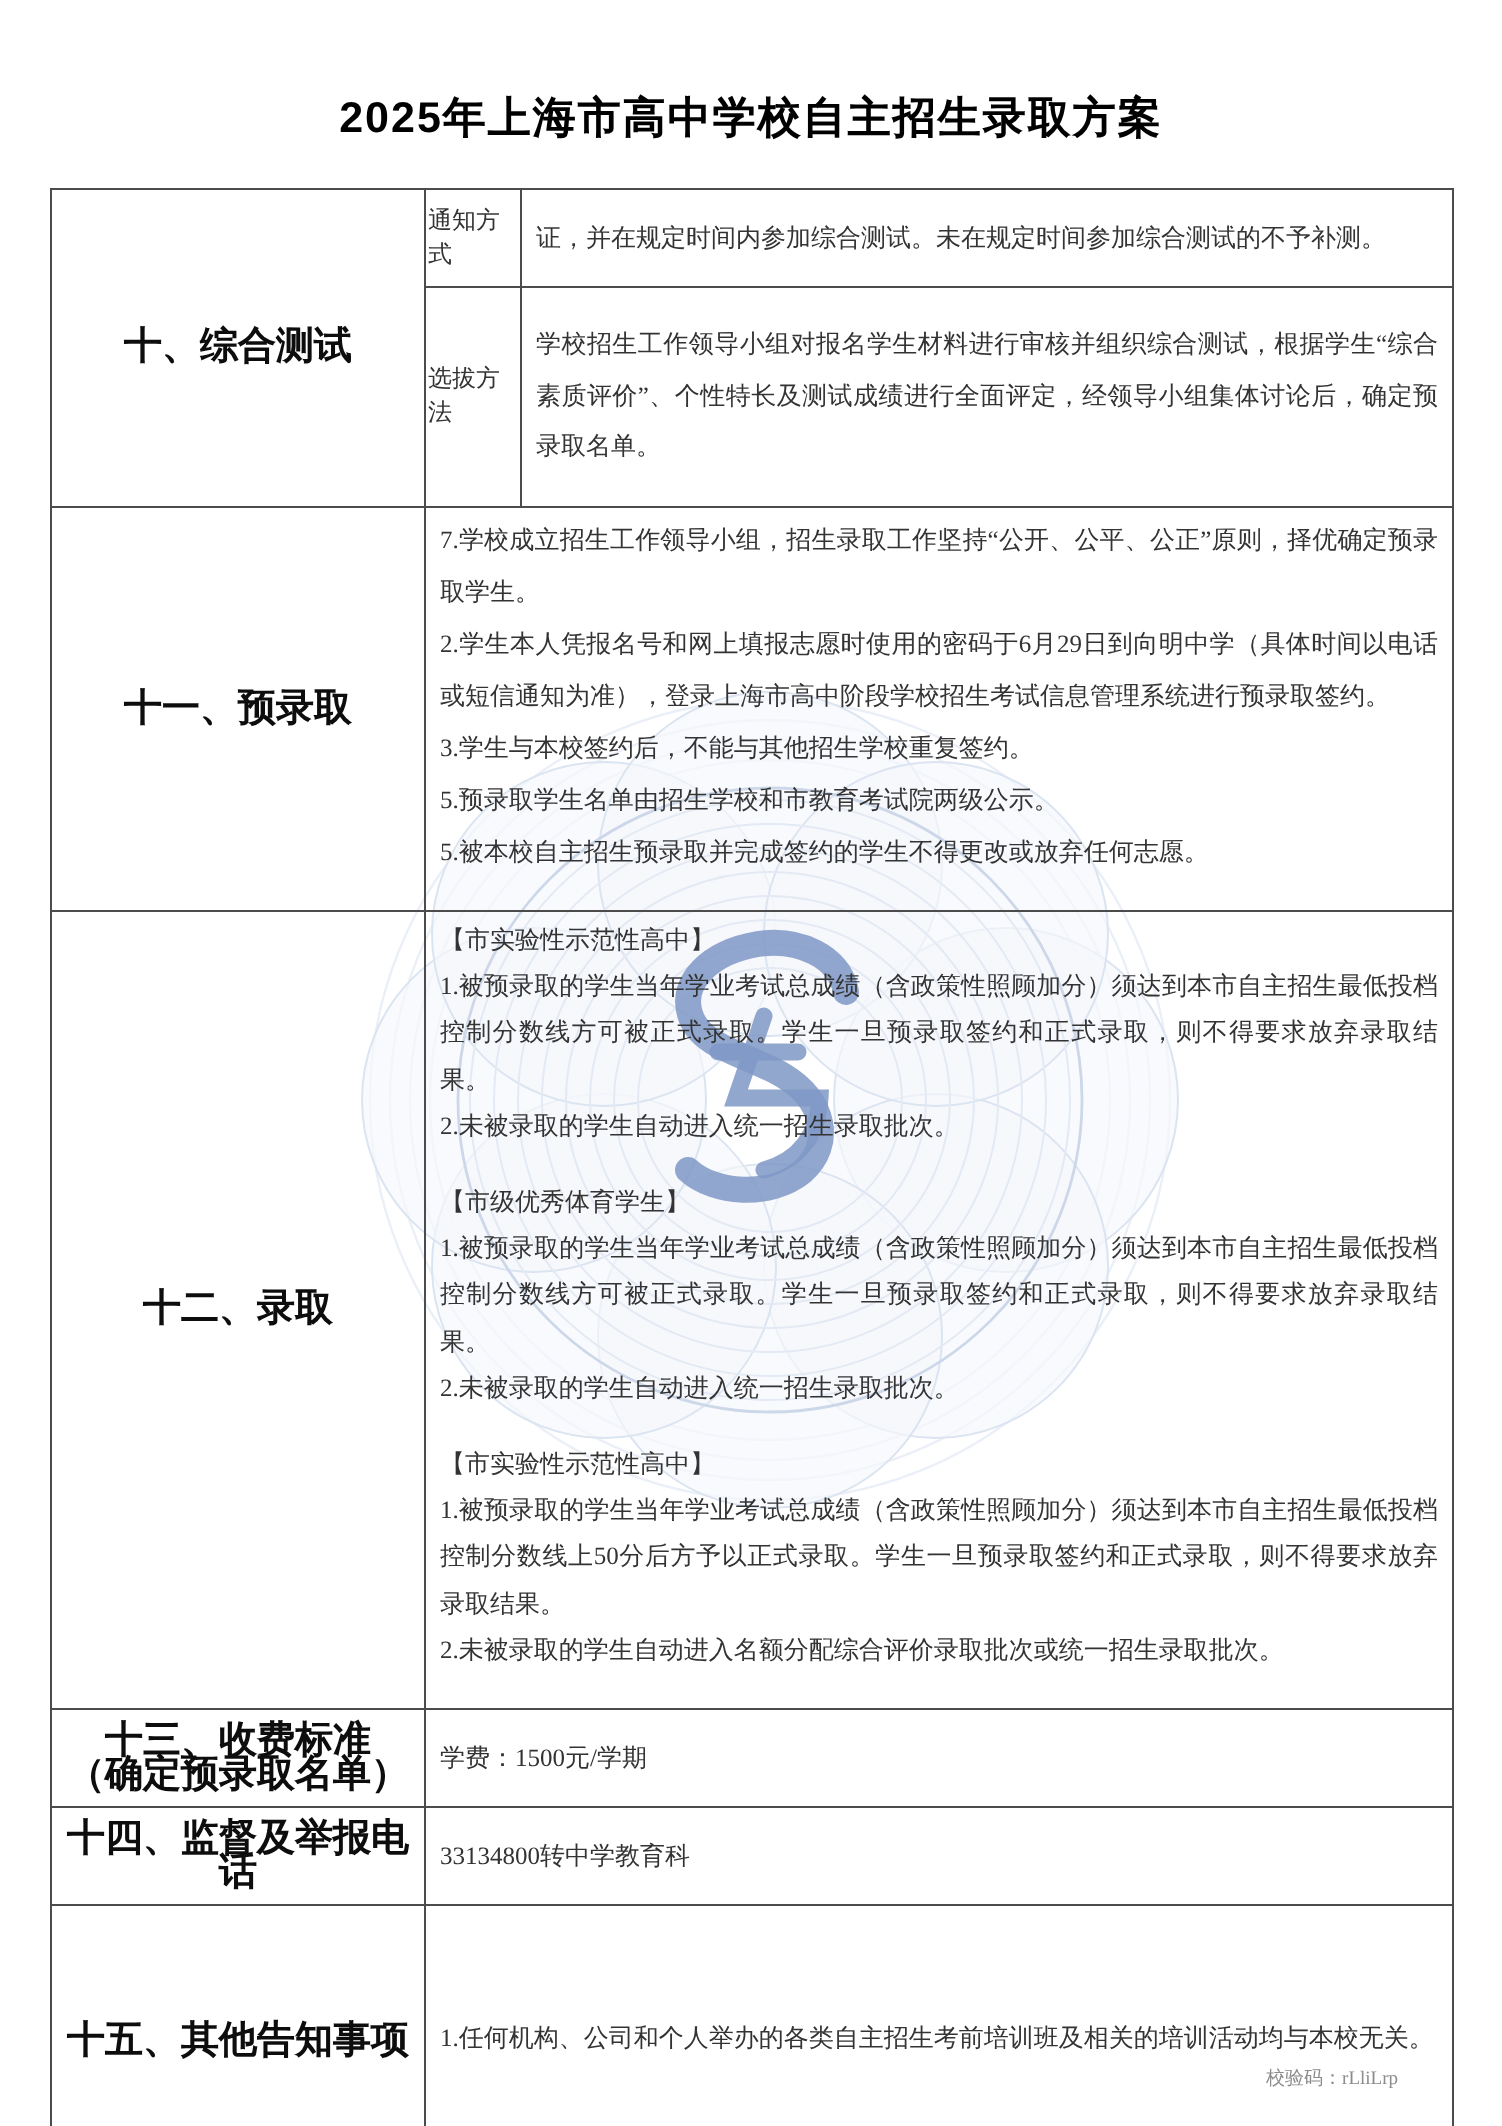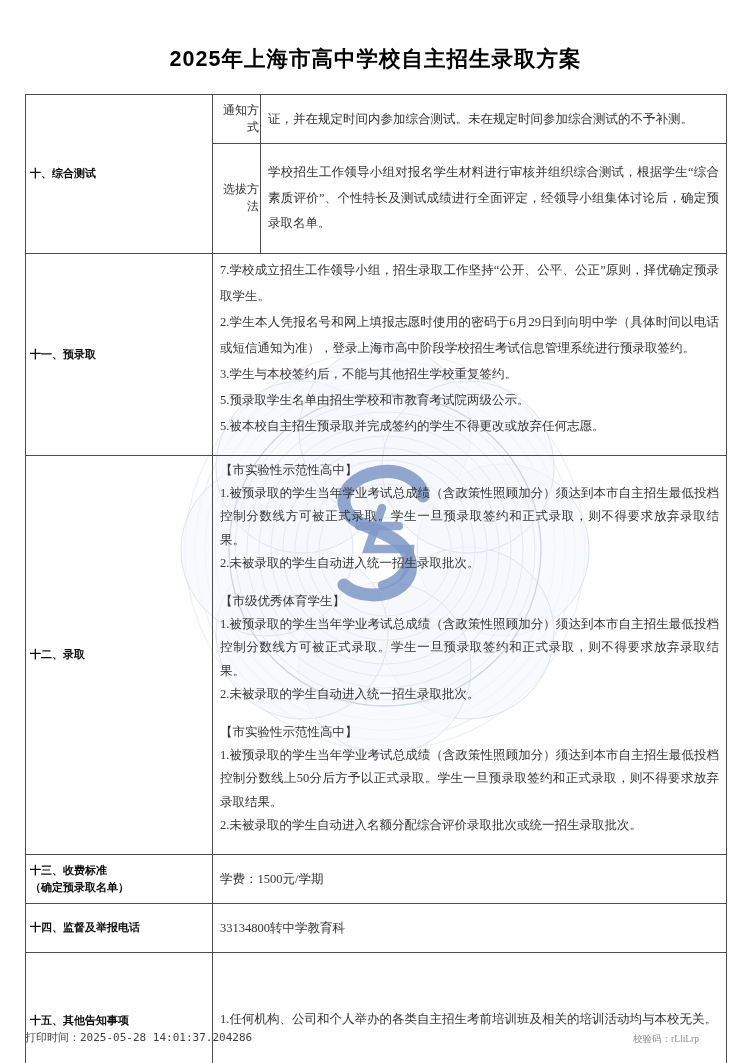--- a/index.html
+++ b/index.html
@@ -23,24 +23,24 @@
 
   table.plan {
     position:absolute; left:25px; top:94px; width:701px;
     border-collapse:collapse; table-layout:fixed; z-index:1;
     background:transparent;
   }
   table.plan td { border:1px solid #4c4c4c; vertical-align:middle; }
 
   td.hdr {
     font-family:"Liberation Sans", sans-serif; font-weight:bold;
-    font-size:11px; color:#0d0d0d; line-height:17px;
+    font-size:19px; color:#0d0d0d; text-align:center; line-height:17px;
     padding:0 4px;
   }
-  td.sub { font-size:12px; color:#333; text-align:right; padding:0 1px; }
+  td.sub { font-size:12px; color:#333; text-align:left; padding:0 1px; }
   td.cnt { font-size:12.5px; color:#333; padding:16px 7px; }
   td.cnt-top { vertical-align:top; padding-top:3px; }
 
   .p26 p { margin:0; line-height:26px; text-align:justify; }
   .p25 { margin:0; line-height:25.5px; text-align:justify; }
   .grp { margin:0 0 15px 0; }
   .grp:last-child { margin-bottom:0; }
   .grp p { margin:0; line-height:23.2px; text-align:justify; }
 
   .single-line { line-height:16px; }
@@ -163,16 +163,15 @@
 
       <tr>
         <td class="hdr" style="height:135px">十五、其他告知事项</td>
         <td class="cnt" colspan="2">
           <p class="p25">1.任何机构、公司和个人举办的各类自主招生考前培训班及相关的培训活动均与本校无关。</p>
         </td>
       </tr>
     </tbody>
   </table>
 
-  <div class="footer-left">打印时间：2025-05-28 14:01:37.204286</div>
   <div class="footer-right">校验码：rLliLrp</div>
 
 </div>
 
 </body></html>

